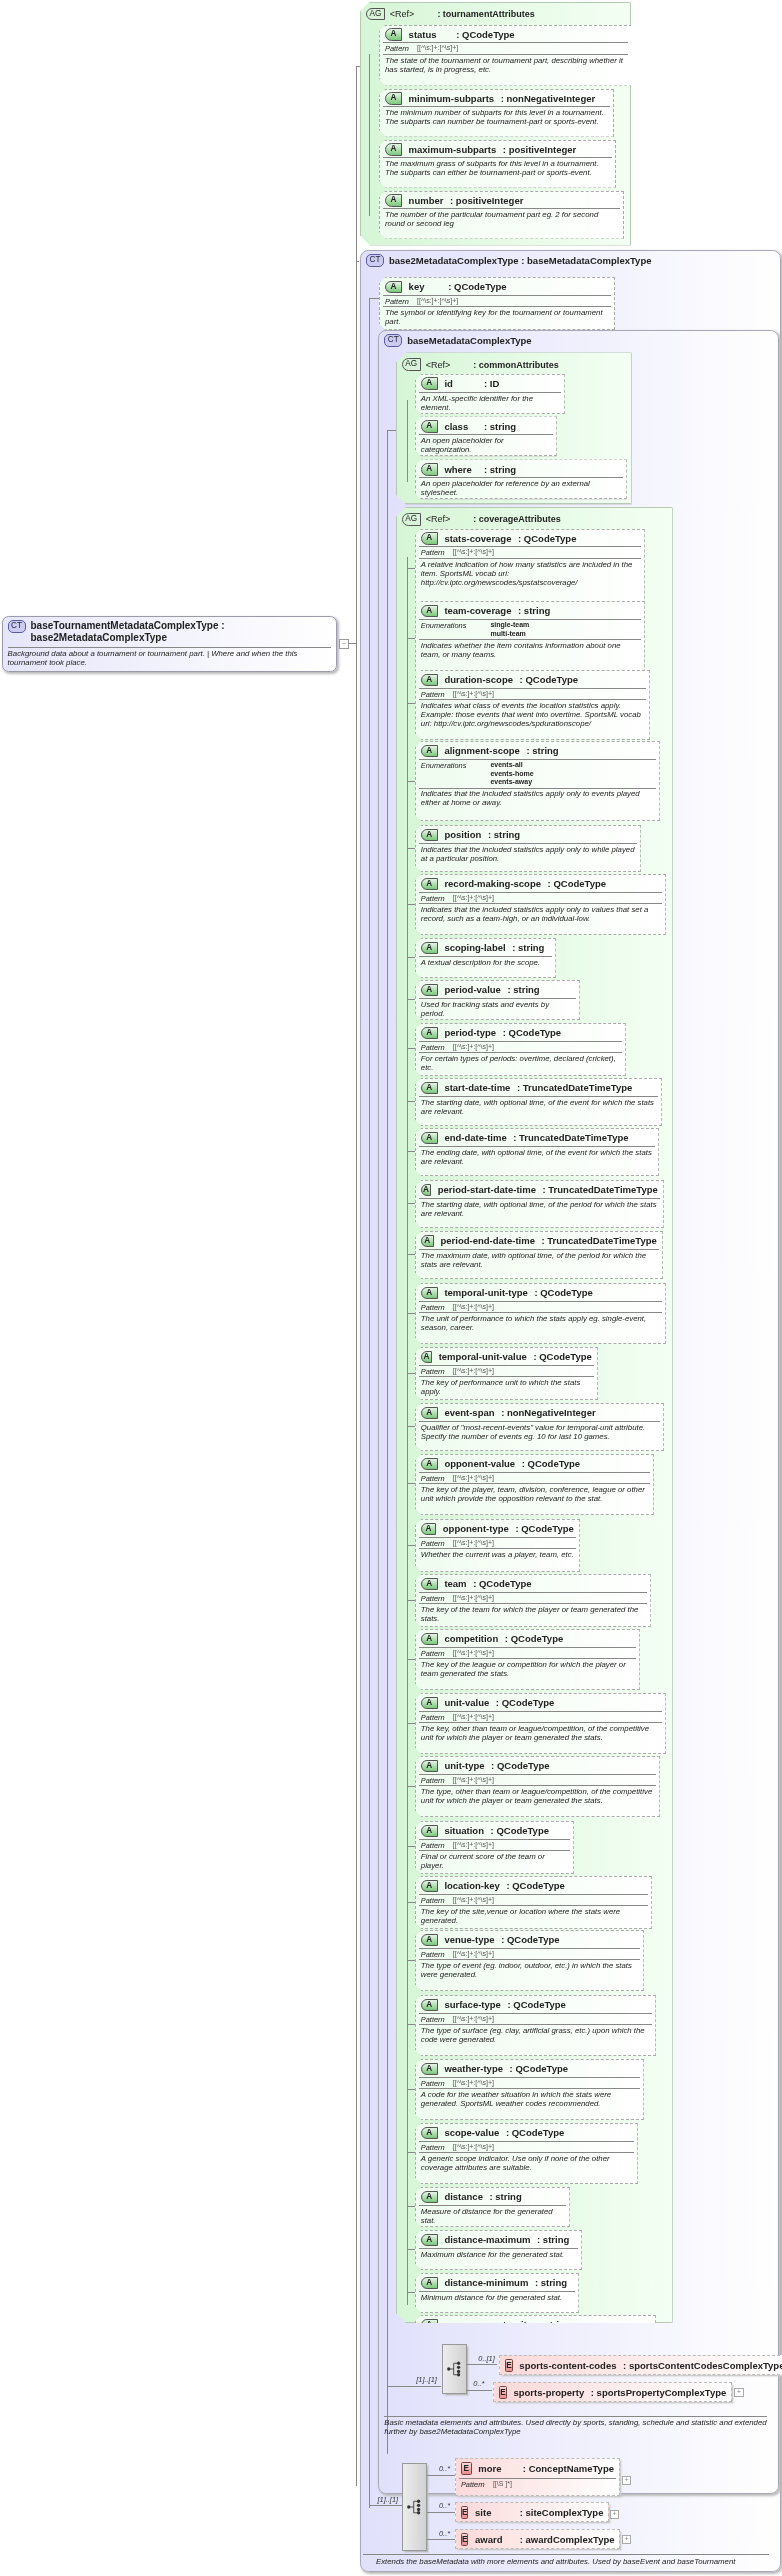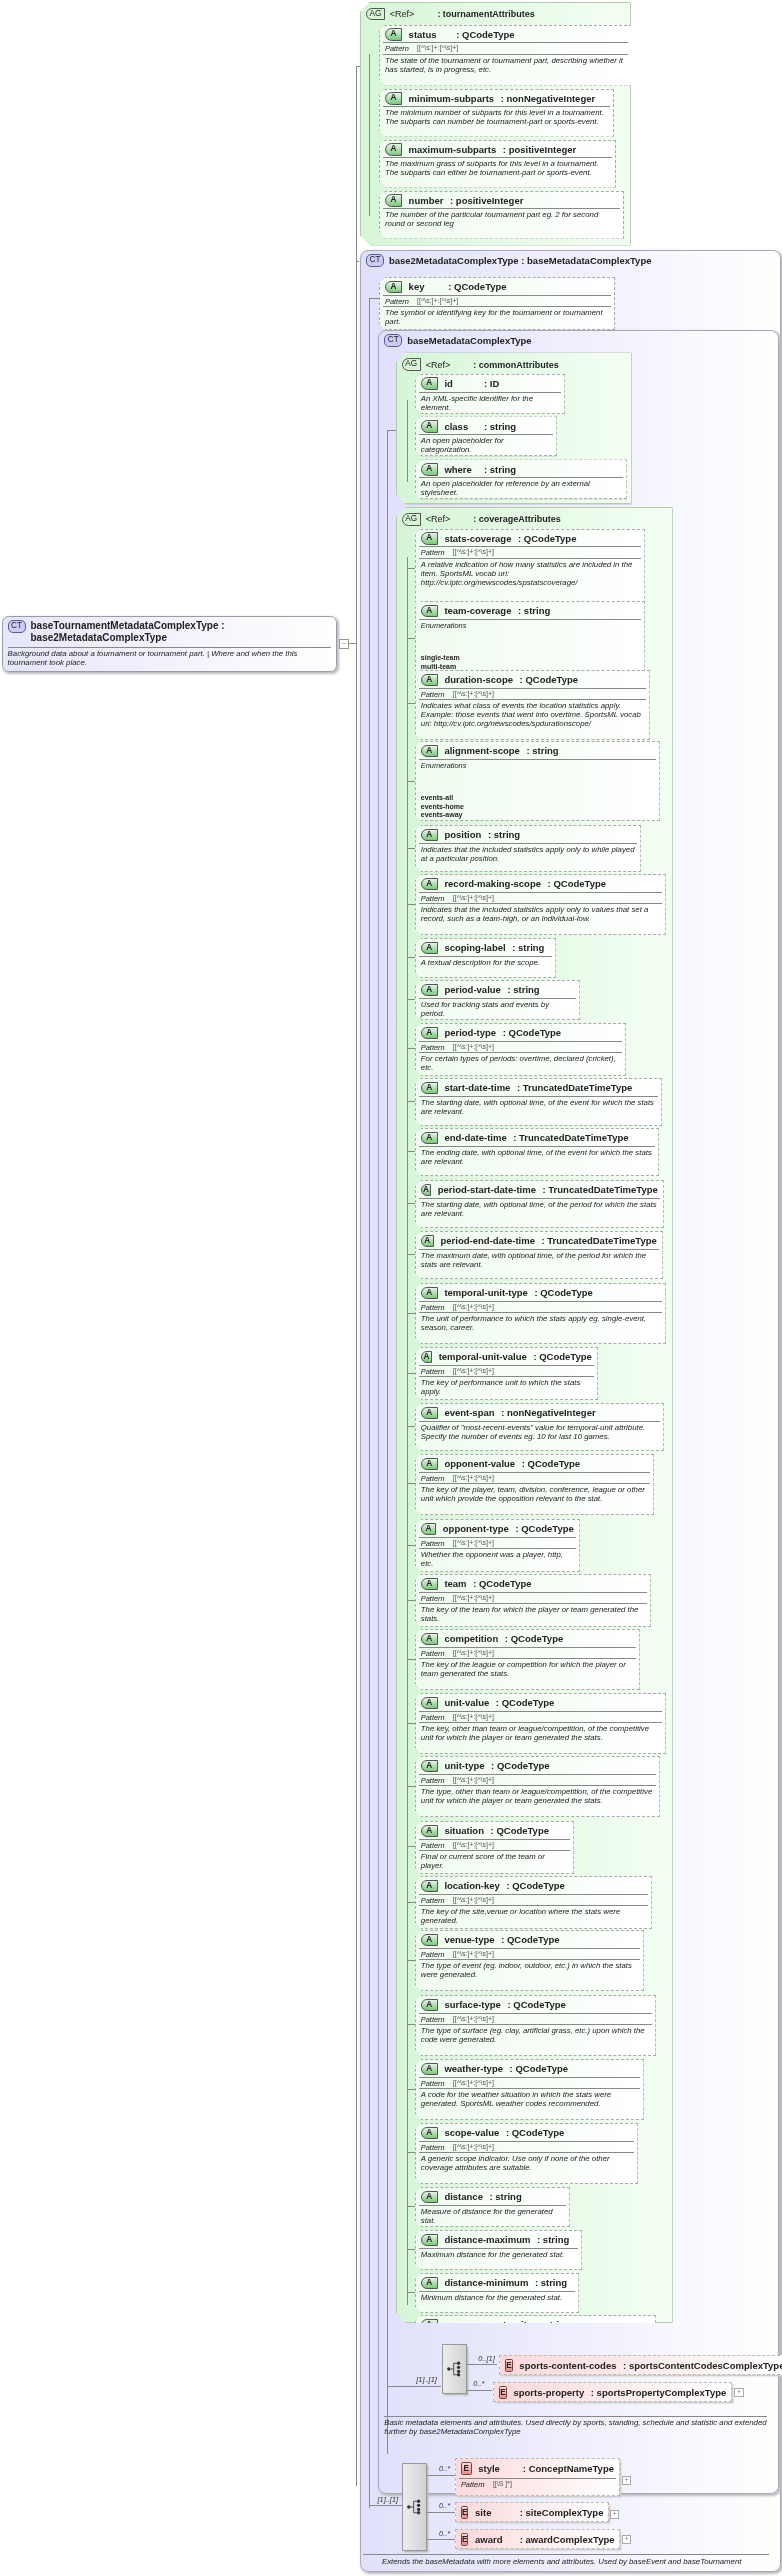--- a/index.html
+++ b/index.html
@@ -29,21 +29,21 @@
   .ag-hdr .ref { font-weight:normal; margin-right:18px; }
 
   
   .attr { position:absolute; border:0.8px dashed #aaa; background:linear-gradient(to right,#effcef,#ffffff);
           box-shadow:1.6px 1.6px 1.6px #ccc; clip-path:polygon(6.6px 0,100% 0,100% 100%,6.6px 100%,0 calc(100% - 6.6px),0 6.6px); }
   .attr .ah { display:flex; align-items:center; gap:6.6px; padding:2.5px 5px 1.6px 5px; font-weight:bold; font-size:9.5px; white-space:nowrap; }
   .attr .sep { border-top:0.8px solid #888; margin:0 3.3px; }
   .attr .pat { font-size:7.4px; padding:0.8px 5px; font-style:italic; display:flex; gap:8.2px; }
   .attr .pat .pv { font-style:normal; color:#555; font-size:7px; }
   .attr .doc { font-size:7.8px; font-style:italic; padding:0.8px 5px 2.5px 5px; line-height:9px; }
-  .attr .enum { font-size:7.4px; padding:1.6px 5px; display:flex; gap:24px;flex-direction:column; }
+  .attr .enum { font-size:7.4px; padding:1.6px 5px; display:flex; gap:24px; }
   .attr .enum .el { font-style:italic; }
   .attr .enum .ev { font-weight:bold; font-size:7px; line-height:8.2px; }
 
   
   .ct-box { position:absolute; border:0.8px solid #a8a8b8; border-radius:8.2px; background:linear-gradient(to right,#e0e0fb,#ffffff); box-shadow:1.6px 1.6px 2.5px #bbb; }
   .ct-hdr { position:absolute; left:5px; top:3.3px; font-weight:bold; font-size:9.5px; display:flex; gap:5px; align-items:center; }
 
   .vline { position:absolute; width:0.8px; background:#888; }
   .hline { position:absolute; height:0.8px; background:#888; }
 
@@ -424,21 +424,21 @@
               <span class="badge-a">A</span>
               <span>opponent-type</span>
               <span>: QCodeType</span>
             </div>
             <div class="sep"></div>
             <div class="pat">
               <span>Pattern</span>
               <span class="pv">[[^\s:]+:[^\s]+]</span>
             </div>
             <div class="sep"></div>
-            <div class="doc">Whether the opponent was a player, http, etc.</div>
+            <div class="doc">Whether the current was a player, team, etc.</div>
           </div>
           <div class="hline" style="left: 10px; top: 1037px; width: 8.2px;"></div>
           <div class="attr" style="left: 18px; top: 1066px; width: 234px; height: 51px;">
             <div class="ah">
               <span class="badge-a">A</span>
               <span>team</span>
               <span>: QCodeType</span>
             </div>
             <div class="sep"></div>
             <div class="pat">
@@ -680,21 +680,21 @@
         <circle cx="19" cy="59" r="2" fill="#333"></circle>
         <line x1="13" y1="45" x2="19" y2="45" stroke="#333"></line>
         <line x1="13" y1="59" x2="19" y2="59" stroke="#333"></line>
       </svg>
   </div>
   <div class="hline" style="left:66px;top:2224px;width:28px;"></div>
   <div class="card-lbl" style="left:78px;top:2213px;">0..*</div>
   <div class="elem" style="left:94px;top:2207px;width:163px;height:36px;">
     <div class="eh">
         <span class="badge-e">E</span>
-        <span style="min-width:38px">style</span>
+        <span style="min-width:38px">more</span>
         <span>: ConceptNameType</span>
       </div>
     <div class="pat">
         <span>Pattern</span>
         <span class="pv">[[\S ]*]</span>
       </div>
   </div>
   <div class="abs plus-box" style="left:261px;top:2225px;">+</div>
   <div class="hline" style="left:66px;top:2261px;width:28px;"></div>
   <div class="card-lbl" style="left:78px;top:2250px;">0..*</div>
@@ -711,15 +711,15 @@
   <div class="elem" style="left:94px;top:2278px;width:163px;height:18px;">
     <div class="eh">
         <span class="badge-e">E</span>
         <span style="min-width:38px">award</span>
         <span>: awardComplexType</span>
       </div>
   </div>
   <div class="abs plus-box" style="left:261px;top:2284px;">+</div>
 
   <div style="position:absolute;left:1.6px;right:11.5px;top:2303px;border-top:0.8px solid #888;"></div>
-  <div style="position:absolute;left:21px;top:2306px;font-size:7.8px;font-style:italic;">Extends the baseMetadata with more elements and attributes. Used by baseEvent and baseTournament</div>
+  <div style="position:absolute;left:15px;top:2306px;font-size:7.8px;font-style:italic;">Extends the baseMetadata with more elements and attributes. Used by baseEvent and baseTournament</div>
 </div>
 
 
 </body></html>

